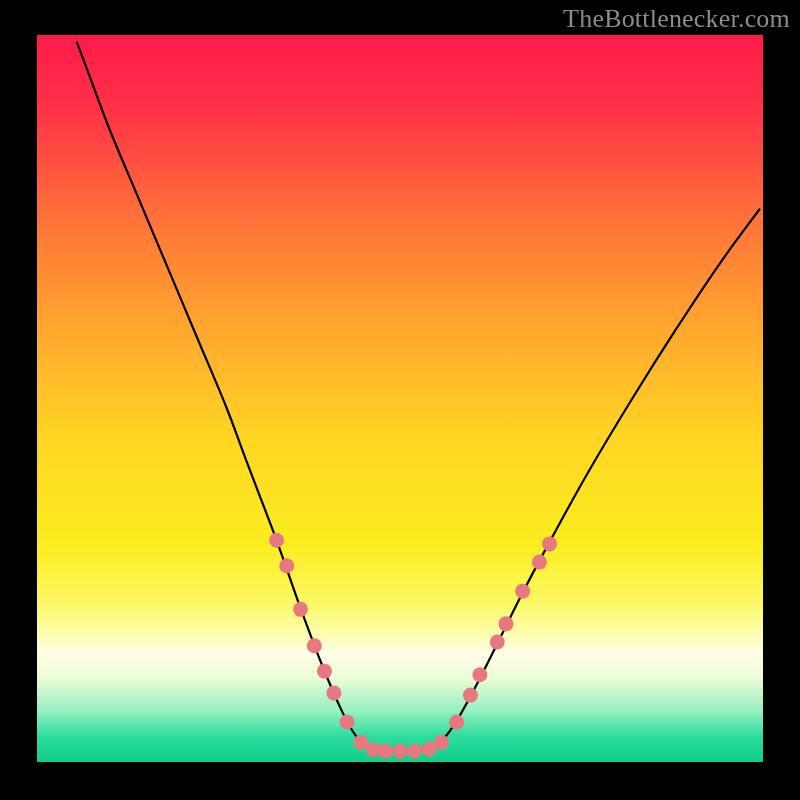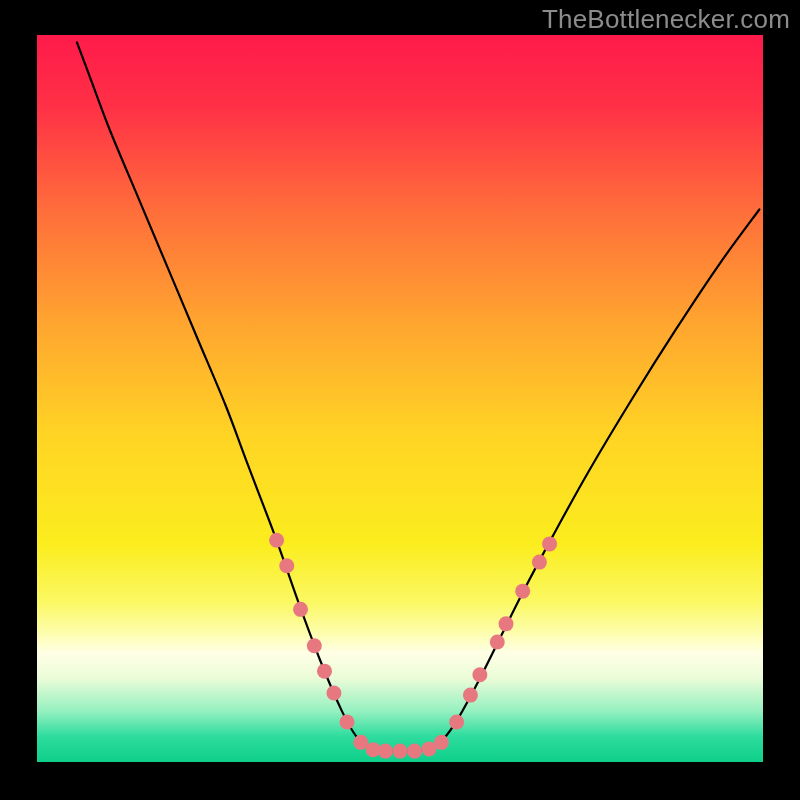--- a/index.html
+++ b/index.html
@@ -26,21 +26,21 @@
     height: 727px;
     overflow: hidden;
   }
   .plot svg {
     display: block;
   }
   .watermark {
     position: absolute;
     top: 4px;
     right: 10px;
-    font-family: Liberation Sans, sans-serif;
+    font-family: Liberation Serif, serif;
     font-size: 26px;
     color: #8c8c8c;
     letter-spacing: 0.2px;
   }
 </style>
 </head>
 <body>
 
 <div class="frame">
   <div class="plot">

